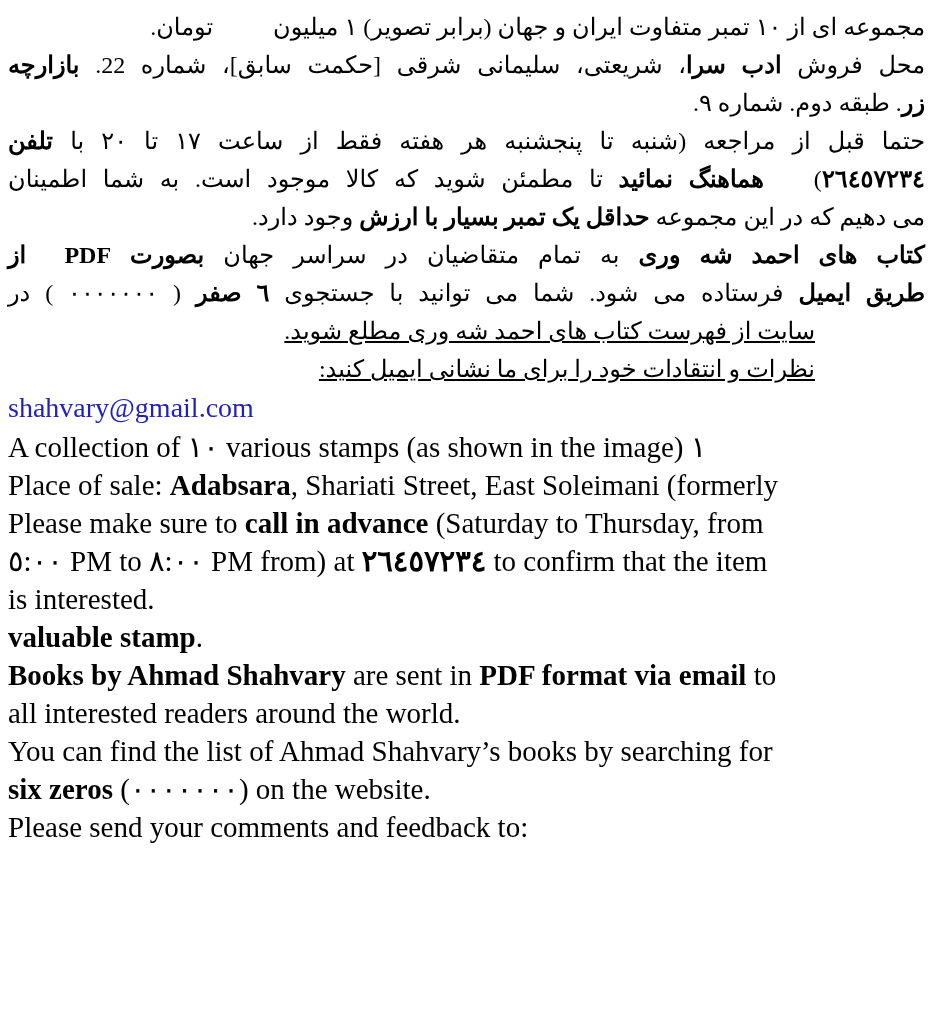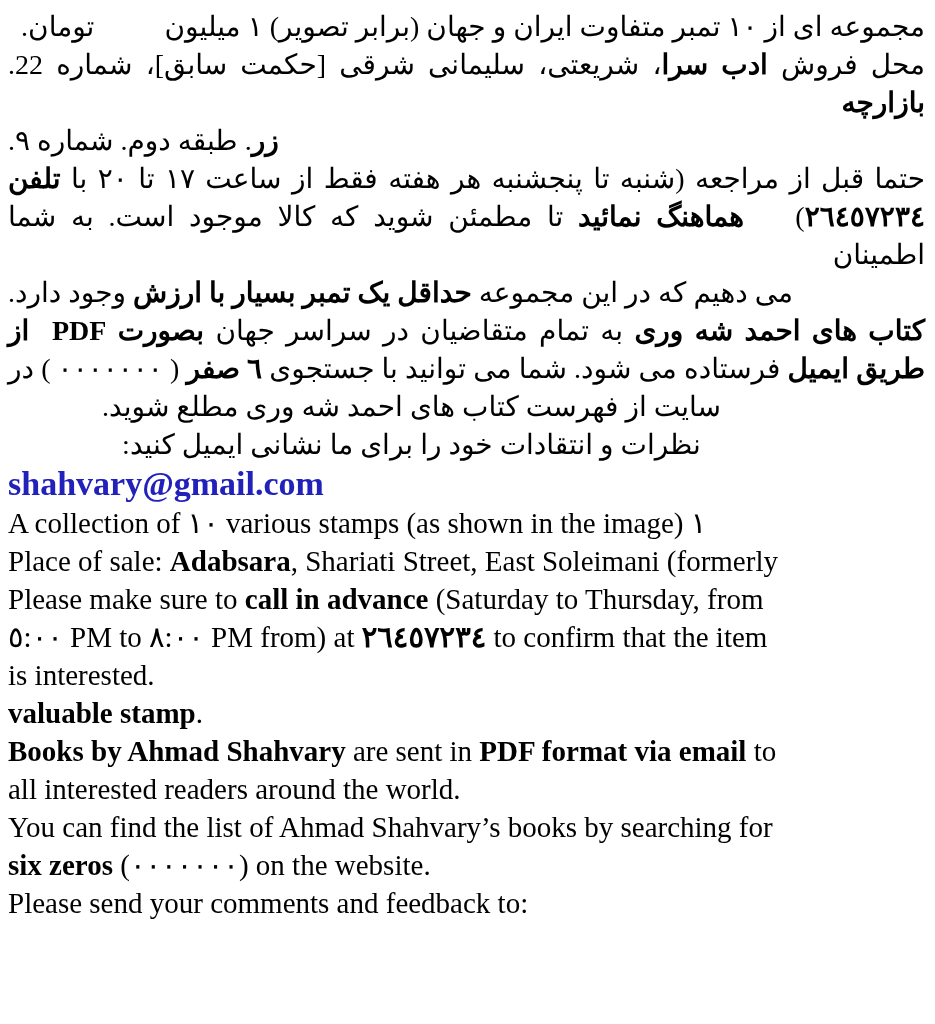--- a/index.html
+++ b/index.html
@@ -3,35 +3,35 @@
 <meta charset="utf-8">
 <style>
   html,body{margin:0;padding:0;background:#ffffff;}
   body{
     width:935px;height:1024px;overflow:hidden;
     font-family:"Liberation Serif","DejaVu Serif",serif;
     color:#000000;
   }
   .page{padding:8px 10px 0 8px;}
   
-  .fa{direction:rtl;font-size:28px;line-height:38px;}
+  .fa{direction:rtl;font-size:24px;line-height:38px;}
   .fa .line{min-height:38px;}
   .fa .al-j{text-align:justify;text-align-last:justify;}
-  .fa .al-l{text-align:left;}
+  .fa .al-l{text-align:right;}
   .fa .al-r{text-align:right;}
-  .fa .al-ri{text-align:center;padding-right:110px;}
+  .fa .al-ri{text-align:right;padding-right:110px;text-decoration:underline;}
   
   .en{direction:ltr;font-size:29px;line-height:38px;text-align:left;}
   .en .line{min-height:38px;}
   .b{font-weight:bold;}
   .email{
     display:block;
     color:#2222bb;
-    font-weight:bold;
-    font-size:34px;
+    font-weight:normal;
+    font-size:28px;
     line-height:40px;
     text-decoration:none;
     cursor:pointer;
   }
 </style>
 </head>
 <body>
 
 <div class="page">
 

